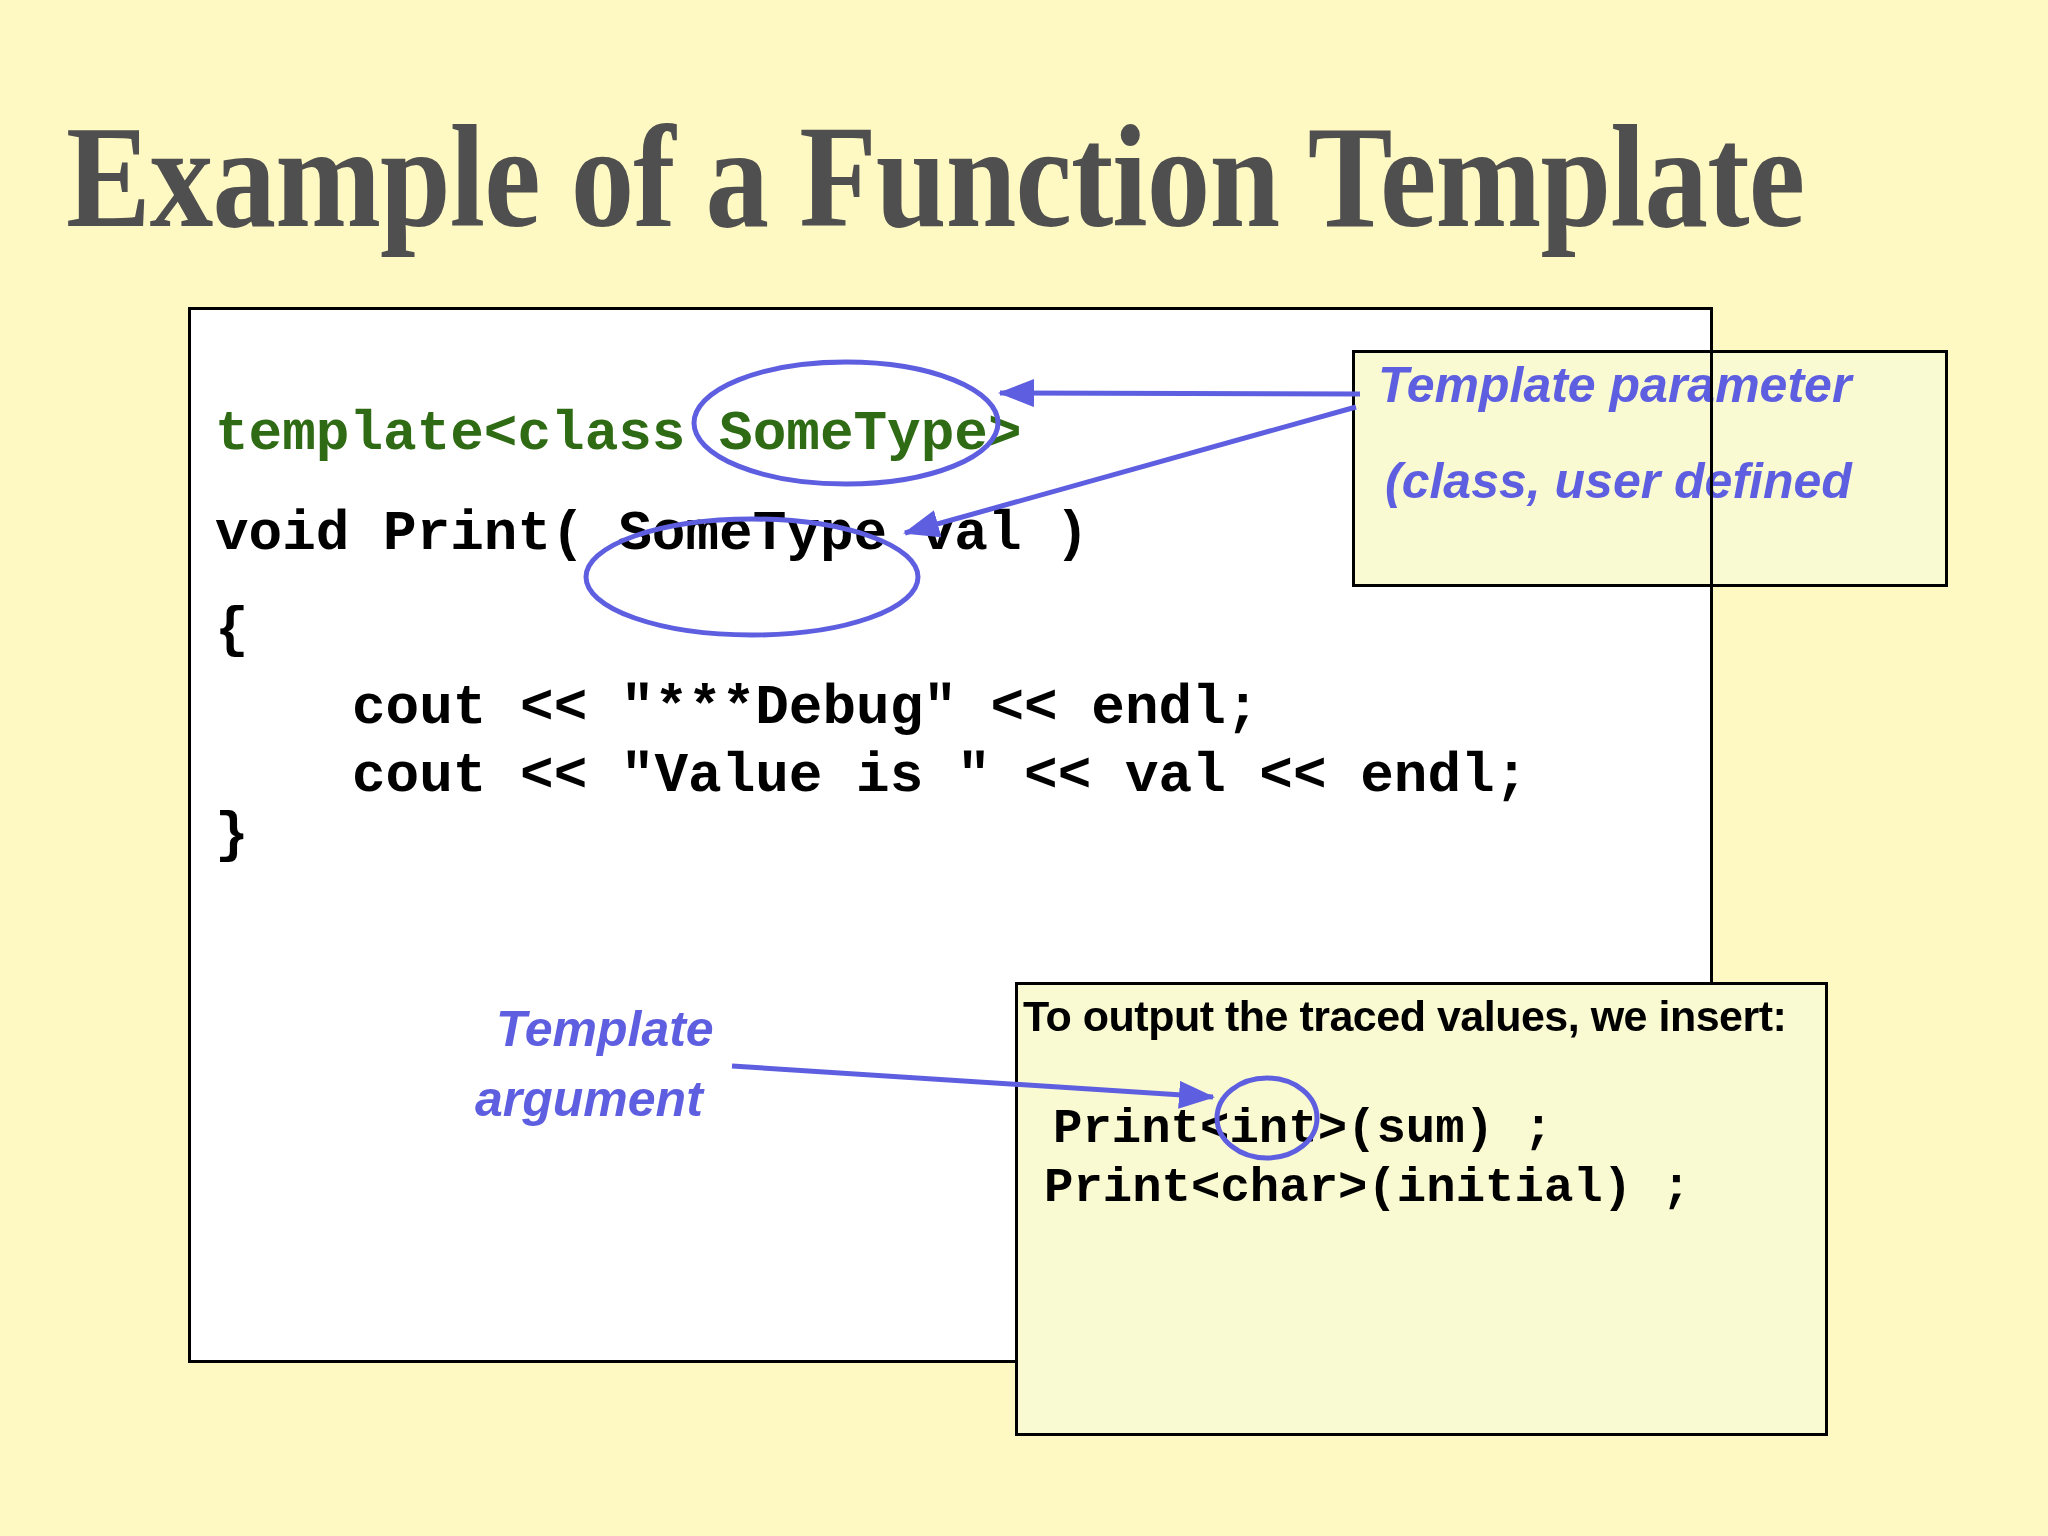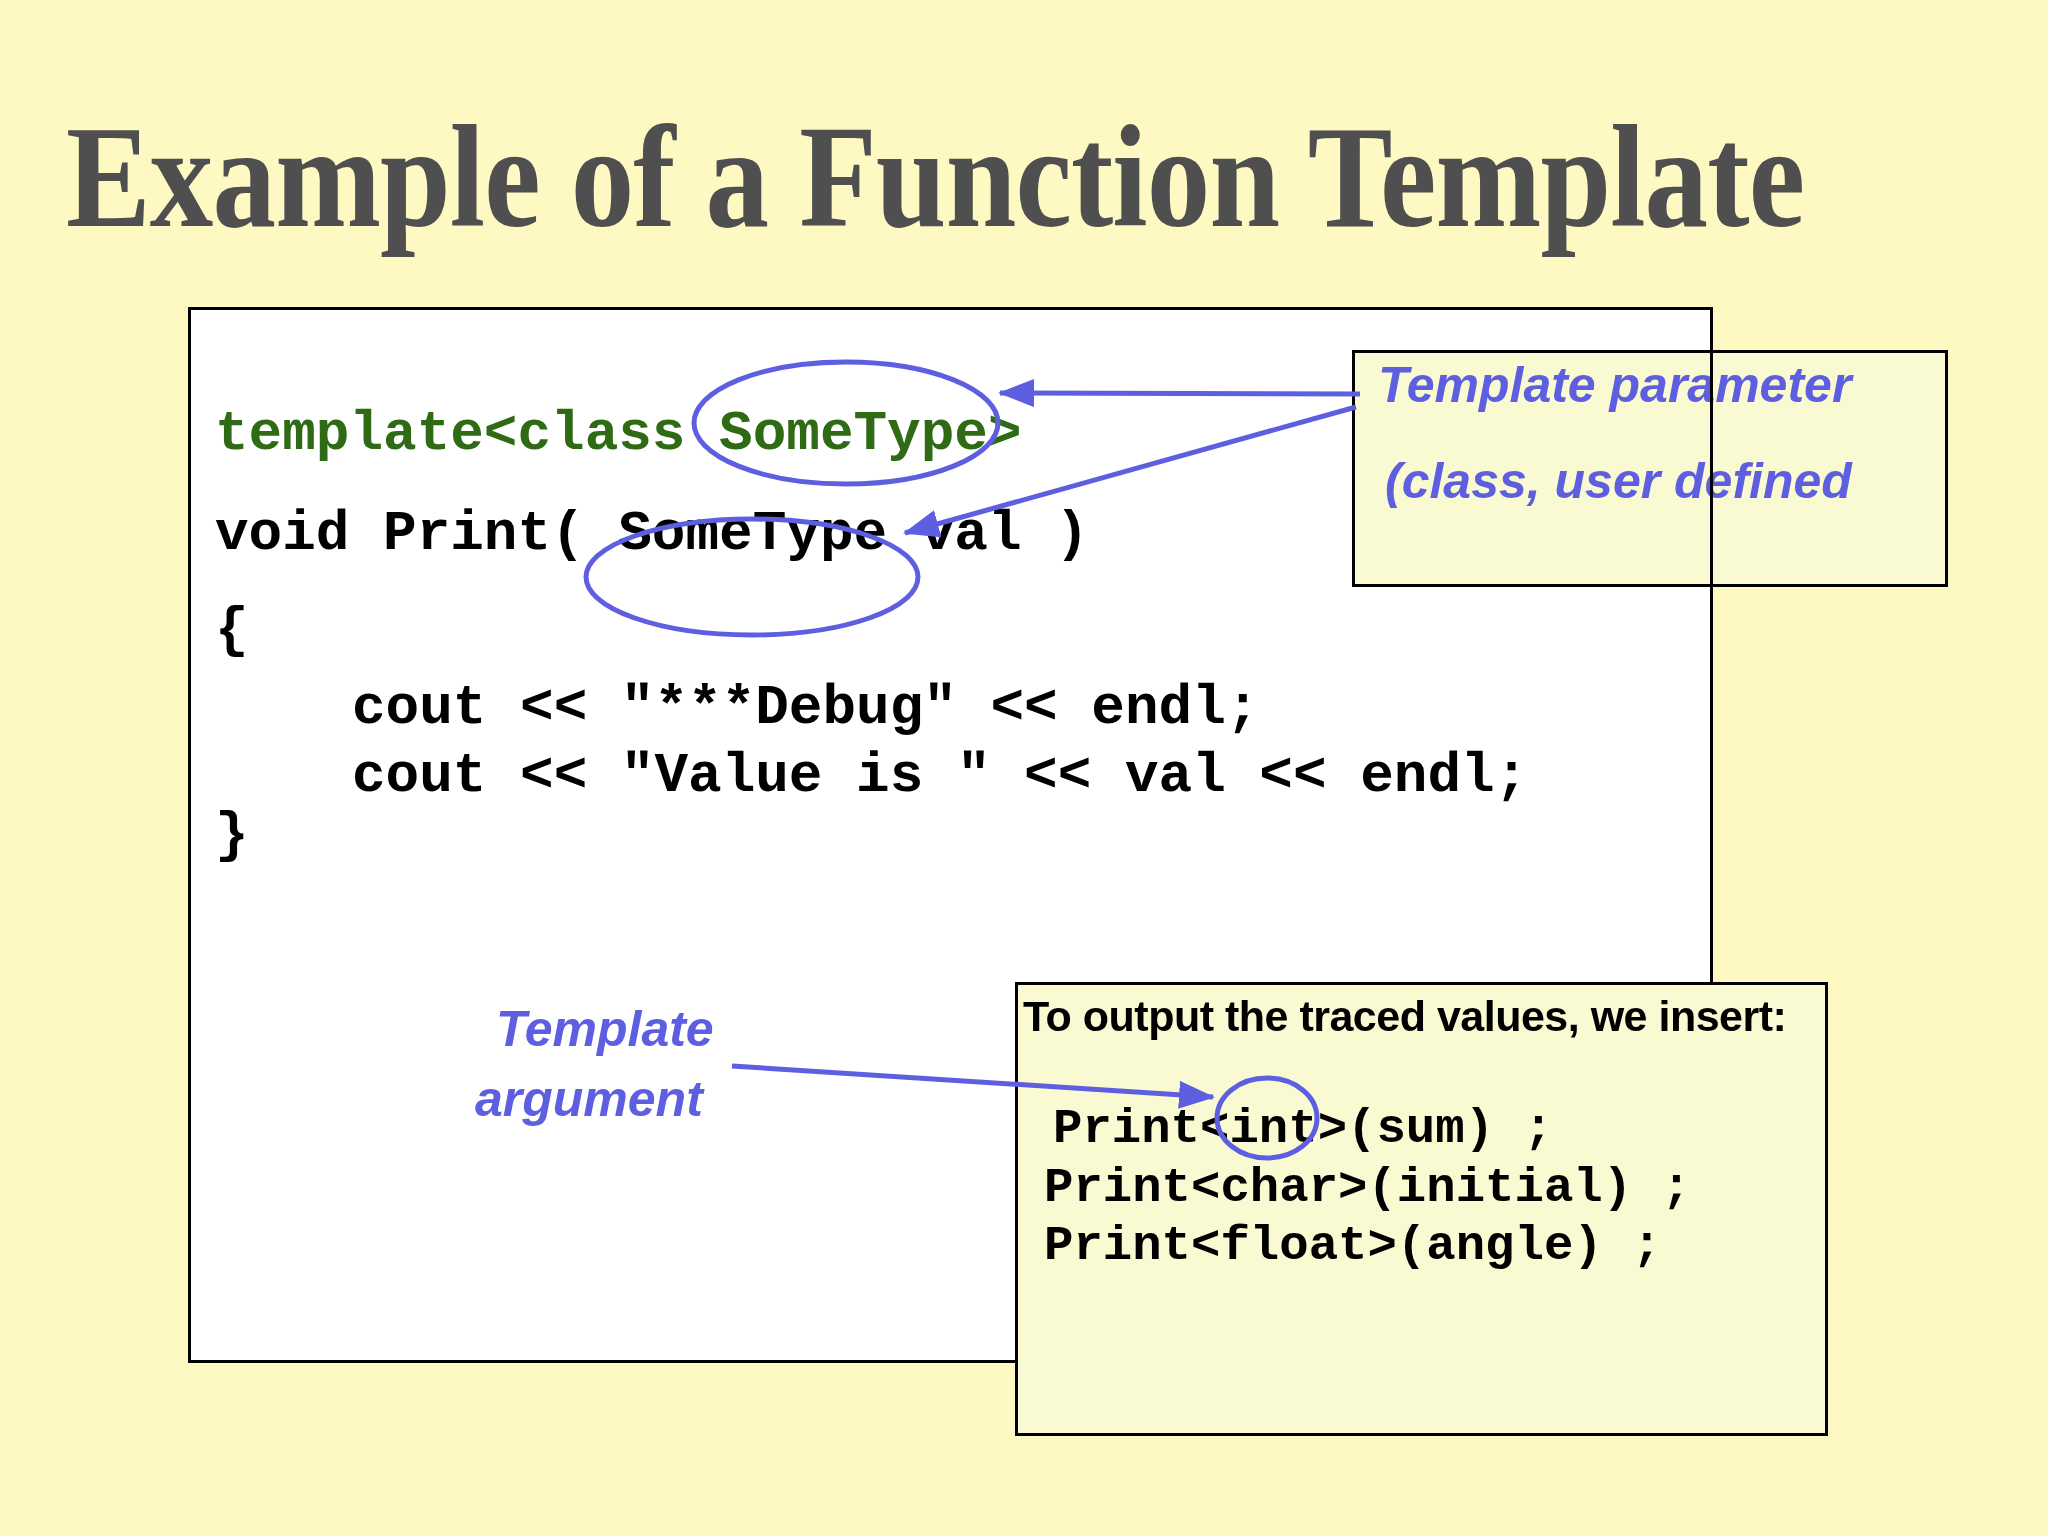--- a/index.html
+++ b/index.html
@@ -47,21 +47,20 @@
   <div class="abs note note-top"></div>
   <div class="abs blue-callout" style="left:1378px;top:360px;">Template parameter</div>
   <div class="abs blue-callout" style="left:1378px;top:456px;margin-left:7px;">(class, user defined</div>
 
   <div class="abs codebox-border"></div>
 
   <div class="abs note note-bottom"></div>
   <div class="abs note-heading">To output the traced values, we insert:</div>
   <div class="abs code code-note" style="left:1044px;top:1105px;margin-left:9px;">Print&lt;int&gt;(sum) ;</div>
   <div class="abs code code-note" style="left:1044px;top:1164px;">Print&lt;char&gt;(initial) ;</div>
-  <div class="abs code code-note" style="left:1044px;top:1222px;">Print&lt;float&gt;(angle) ;</div>
 
   <div class="abs code code-main green" style="left:215px;top:406px;">template&lt;class SomeType&gt;</div>
   <div class="abs code code-main" style="left:215px;top:506px;">void Print( SomeType val )</div>
   <div class="abs code code-main" style="left:215px;top:602px;">{</div>
   <div class="abs code code-main" style="left:352px;top:680px;">cout &lt;&lt; "***Debug" &lt;&lt; endl;</div>
   <div class="abs code code-main" style="left:352px;top:748px;">cout &lt;&lt; "Value is " &lt;&lt; val &lt;&lt; endl;</div>
   <div class="abs code code-main" style="left:215px;top:807px;">}</div>
 
   <div class="abs blue-callout" style="left:455px;top:1004px;margin-left:41px;">Template</div>
   <div class="abs blue-callout" style="left:475px;top:1074px;">argument</div>

